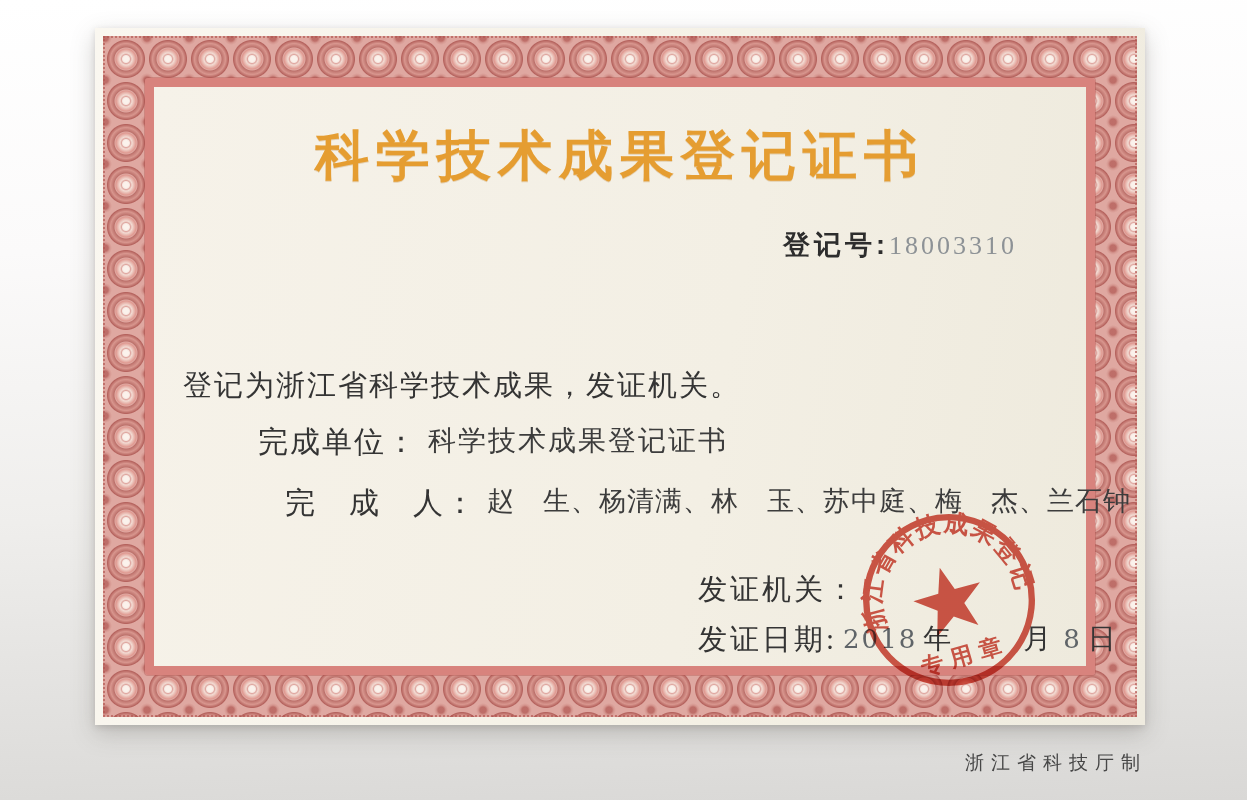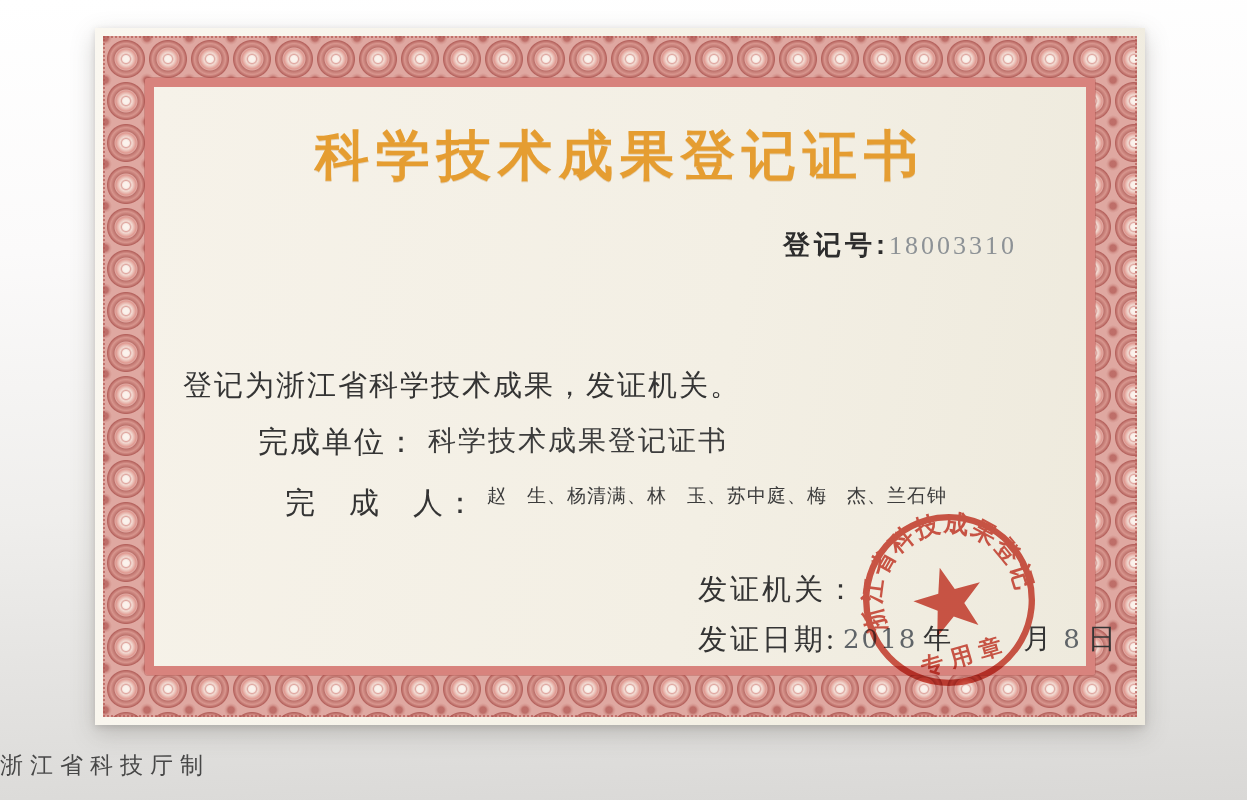--- a/index.html
+++ b/index.html
@@ -60,41 +60,41 @@
   .l1 .quote  { font-size:26px; color:#4a4a4a; font-weight:700; }
   .l1 .proj   { font-size:25px; color:#444; font-weight:600; letter-spacing:1px; }
   .l1 .closeq { margin-left:auto; }
   .l2 { left:88px; top:338px; font-size:29px; letter-spacing:2px; }
 
   .fieldline { position:absolute; display:flex; align-items:flex-start; color:#343434; white-space:nowrap; }
   .unit    { left:163px; top:394px; }
   .persons { left:163px; top:455px;margin-left:27px; }
   .fieldline .flbl { font-size:30px; letter-spacing:2px; }
   .fieldline .fval { font-size:28px; letter-spacing:2px; margin-left:10px; color:#3c3c3c; }
-  .persons .fval { font-size:19px; letter-spacing:1px; }
+  .persons .fval { font-size:27px; letter-spacing:1px; }
 
   .issuer { left:603px; top:534px;margin-top:8px; }
   .dateline { left:603px; top:592px; }
   .issuer .flbl, .dateline .flbl { font-size:29px; letter-spacing:3px; }
   .dateline .printed { font-family:"DejaVu Serif",serif; font-size:26px; color:#5f6468; letter-spacing:2px; margin:4px 6px; }
   .dateline .cjk { font-size:28px; }
   .gap-month { display:inline-block; width:72px; }
   .gap-day   { display:inline-block; width:6px; }
 
   
   .seal {
     position:absolute; left:763px; top:481px; width:182px; height:182px;
     transform:rotate(-16deg);
     opacity:.84; mix-blend-mode:multiply;
   }
 
   
   .footer {
-    position:absolute; left:0; right:100px; top:750px; 
-    font-size:23px; color:#474747; letter-spacing:7px; white-space:nowrap;
+    position:absolute; left:0; right:100px; top:750px; text-align:right;
+    font-size:19px; color:#474747; letter-spacing:7px; white-space:nowrap;padding-left:16px;
   }
 </style>
 </head>
 <body>
 
 <div class="cert">
   <div class="band"></div>
   <div class="inner-edge"></div>
   <div class="content"></div>
 

